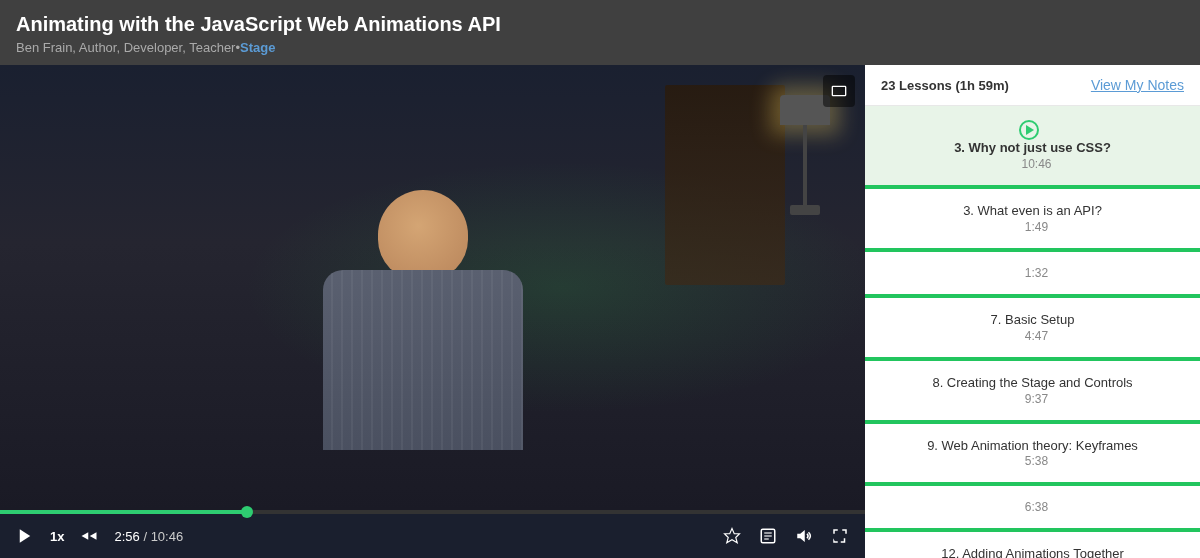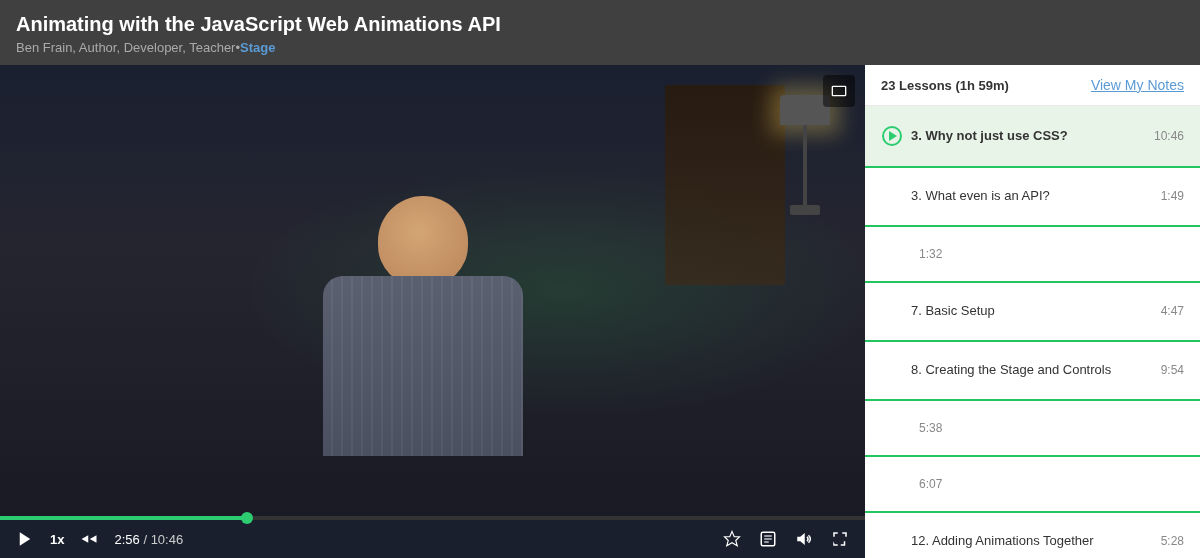--- a/index.html
+++ b/index.html
@@ -198,21 +198,21 @@
       background: #2ecc71;
       border-radius: 50%;
       position: absolute;
       top: -4px;
       left: 28.5%;
       transform: translateX(-50%);
     }
 
     
     .video-controls {
-      height: 38px;
+      height: 44px;
       background: #1a1f2e;
       display: flex;
       align-items: center;
       padding: 0 12px;
       gap: 12px;
     }
     .ctrl-btn {
       background: none;
       border: none;
       color: #fff;
@@ -278,25 +278,26 @@
       overflow-y: auto;
       background: #fff;
     }
     .lesson-list::-webkit-scrollbar { width: 6px; }
     .lesson-list::-webkit-scrollbar-track { background: #f0f0f0; }
     .lesson-list::-webkit-scrollbar-thumb { background: #ccc; border-radius: 3px; }
 
     .lesson-item {
       display: flex;
       align-items: center;
-      padding: 20px 16px;
-      border-bottom: 2px solid #22c55e;
+      padding: 14px 16px;
+      border-bottom: 4px solid #22c55e;
       cursor: pointer;
       background: #fff;
       transition: background 0.15s;
+      flex-direction: column;
     }
     .lesson-item.active {
       background: #e8f4e8;
     }
     .lesson-icon {
       width: 22px;
       flex-shrink: 0;
       display: flex;
       align-items: center;
       justify-content: center;
@@ -450,29 +451,30 @@
           <span class="lesson-duration">1:32</span>
         </div>
         <div class="lesson-item">
           <div class="lesson-icon"></div>
           <span class="lesson-title">7. Basic Setup</span>
           <span class="lesson-duration">4:47</span>
         </div>
         <div class="lesson-item">
           <div class="lesson-icon"></div>
           <span class="lesson-title">8. Creating the Stage and Controls</span>
-          <span class="lesson-duration">9:54</span>
-        </div>
-        <div class="lesson-item">
-          <div class="lesson-icon"></div>
+          <span class="lesson-duration">9:37</span>
+        </div>
+        <div class="lesson-item">
+          <div class="lesson-icon"></div>
+          <span class="lesson-title">9. Web Animation theory: Keyframes</span>
           <span class="lesson-duration">5:38</span>
         </div>
         <div class="lesson-item">
           <div class="lesson-icon"></div>
-          <span class="lesson-duration">6:07</span>
+          <span class="lesson-duration">6:38</span>
         </div>
         <div class="lesson-item">
           <div class="lesson-icon"></div>
           <span class="lesson-title">12. Adding Animations Together</span>
           <span class="lesson-duration">5:28</span>
         </div>
       </div>
   </div>
 </div>
 

